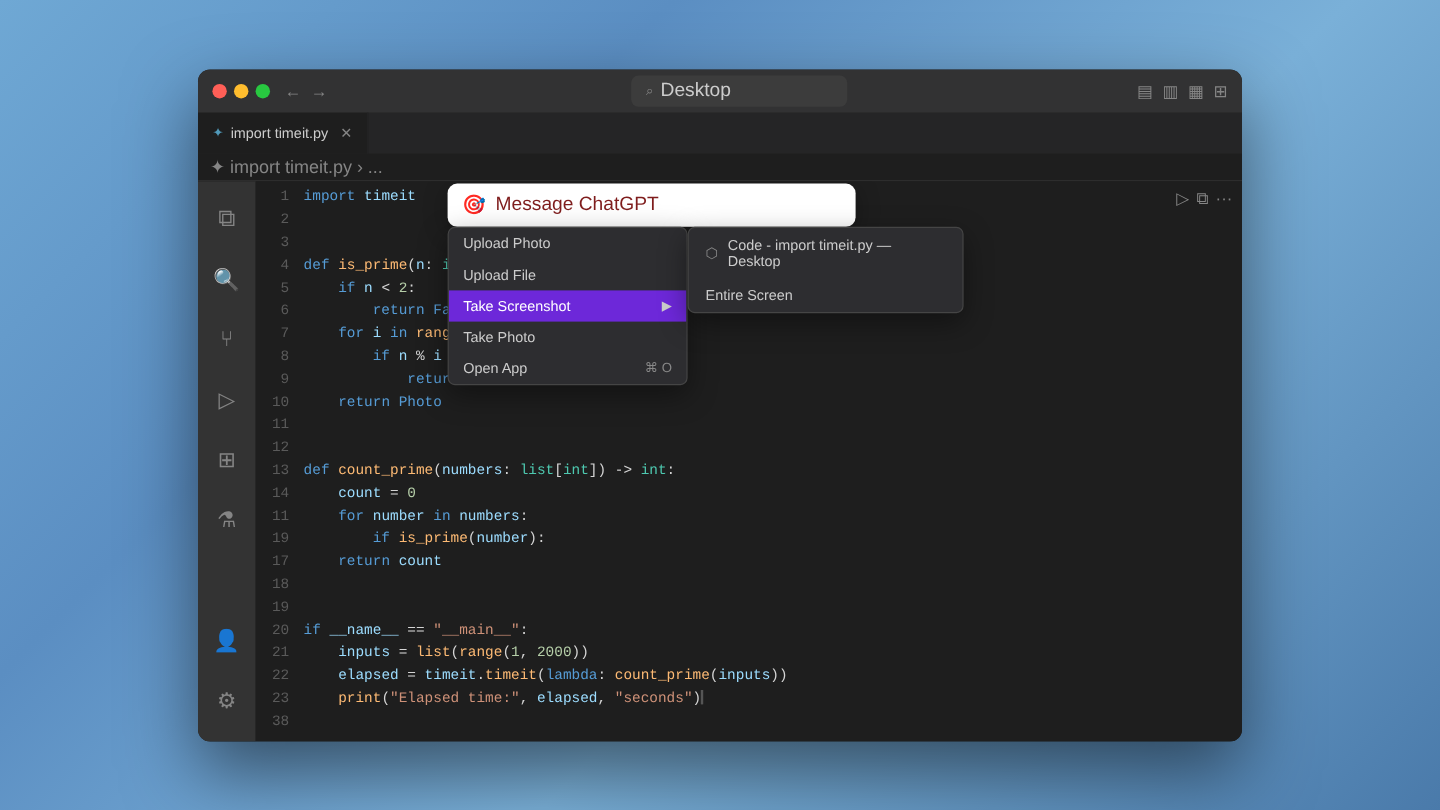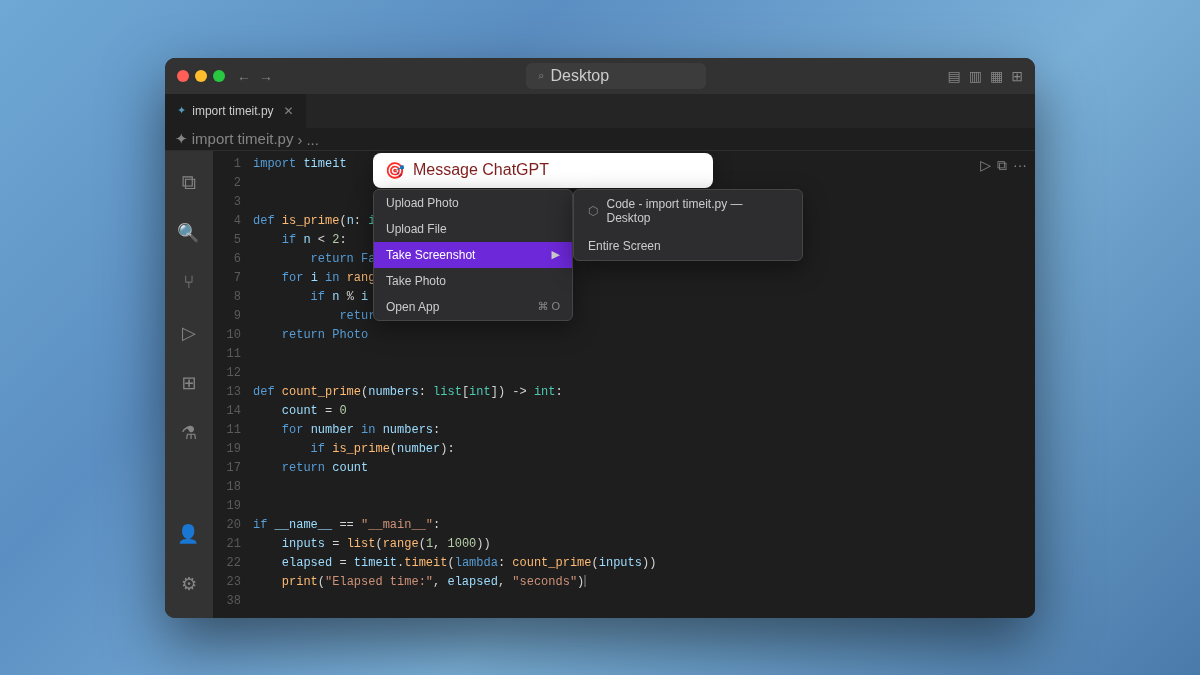--- a/index.html
+++ b/index.html
@@ -426,21 +426,21 @@
           <div class="code-line"></div>
           <div class="code-line"></div>
           <div class="code-line"><span class="kw">def</span> <span class="fn">count_prime</span><span class="punc">(</span><span class="var">numbers</span><span class="punc">:</span> <span class="cls">list</span><span class="punc">[</span><span class="cls">int</span><span class="punc">])</span> <span class="arrow">-&gt;</span> <span class="cls">int</span><span class="punc">:</span></div>
           <div class="code-line">    <span class="var">count</span> <span class="op">=</span> <span class="num">0</span></div>
           <div class="code-line">    <span class="kw">for</span> <span class="var">number</span> <span class="kw">in</span> <span class="var">numbers</span><span class="punc">:</span></div>
           <div class="code-line">        <span class="kw">if</span> <span class="fn">is_prime</span><span class="punc">(</span><span class="var">number</span><span class="punc">):</span></div>
           <div class="code-line">    <span class="kw">return</span> <span class="var">count</span></div>
           <div class="code-line"></div>
           <div class="code-line"></div>
           <div class="code-line"><span class="kw">if</span> <span class="var">__name__</span> <span class="op">==</span> <span class="str">"__main__"</span><span class="punc">:</span></div>
-          <div class="code-line">    <span class="var">inputs</span> <span class="op">=</span> <span class="fn">list</span><span class="punc">(</span><span class="fn">range</span><span class="punc">(</span><span class="num">1</span><span class="punc">,</span> <span class="num">1000</span><span class="punc">))</span></div>
+          <div class="code-line">    <span class="var">inputs</span> <span class="op">=</span> <span class="fn">list</span><span class="punc">(</span><span class="fn">range</span><span class="punc">(</span><span class="num">1</span><span class="punc">,</span> <span class="num">2000</span><span class="punc">))</span></div>
           <div class="code-line">    <span class="var">elapsed</span> <span class="op">=</span> <span class="var">timeit</span><span class="punc">.</span><span class="fn">timeit</span><span class="punc">(</span><span class="kw">lambda</span><span class="punc">:</span> <span class="fn">count_prime</span><span class="punc">(</span><span class="var">inputs</span><span class="punc">))</span></div>
           <div class="code-line">    <span class="fn">print</span><span class="punc">(</span><span class="str">"Elapsed time:"</span><span class="punc">,</span> <span class="var">elapsed</span><span class="punc">,</span> <span class="str">"seconds"</span><span class="punc">)</span><span style="background:#555;display:inline-block;width:2px;height:12px;vertical-align:middle;"></span></div>
         </div>
       </div>
 
       <div class="context-menu-overlay">
 
         <div class="chatgpt-bar">
           <span class="chatgpt-icon">🎯</span>
           <span class="chatgpt-placeholder">Message ChatGPT</span>

